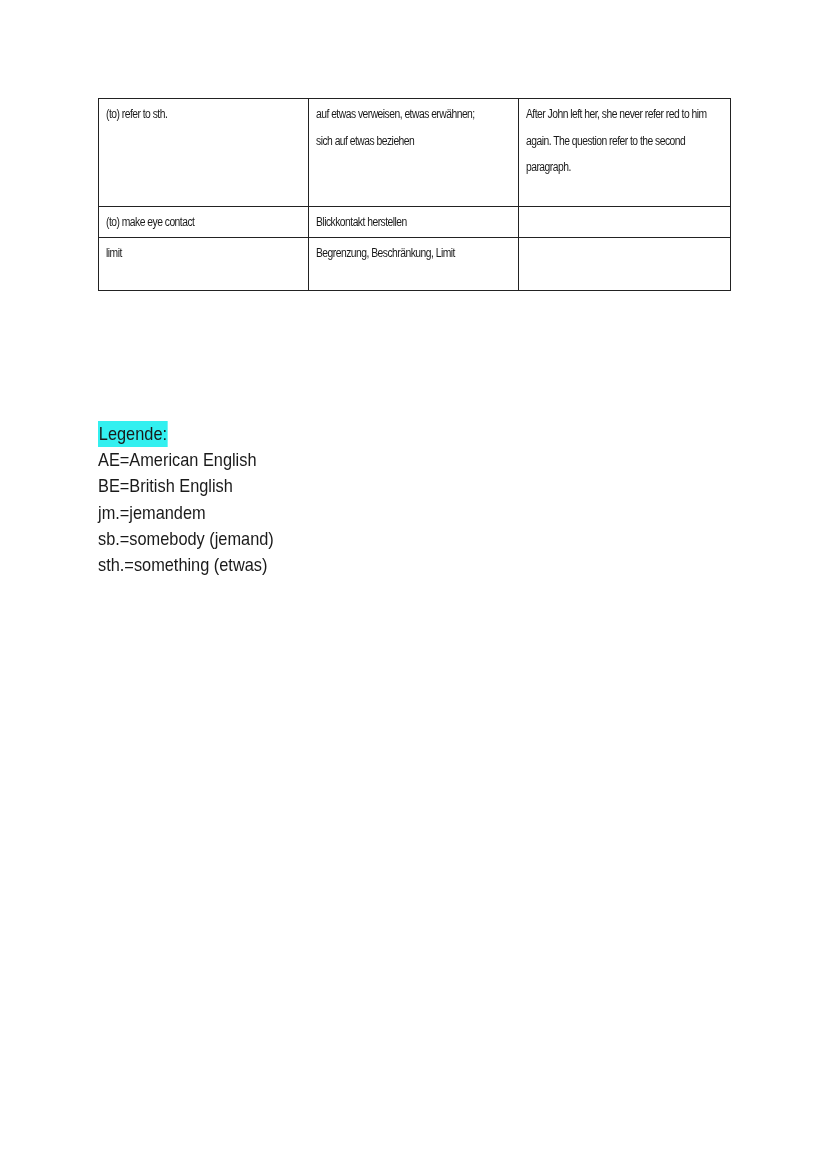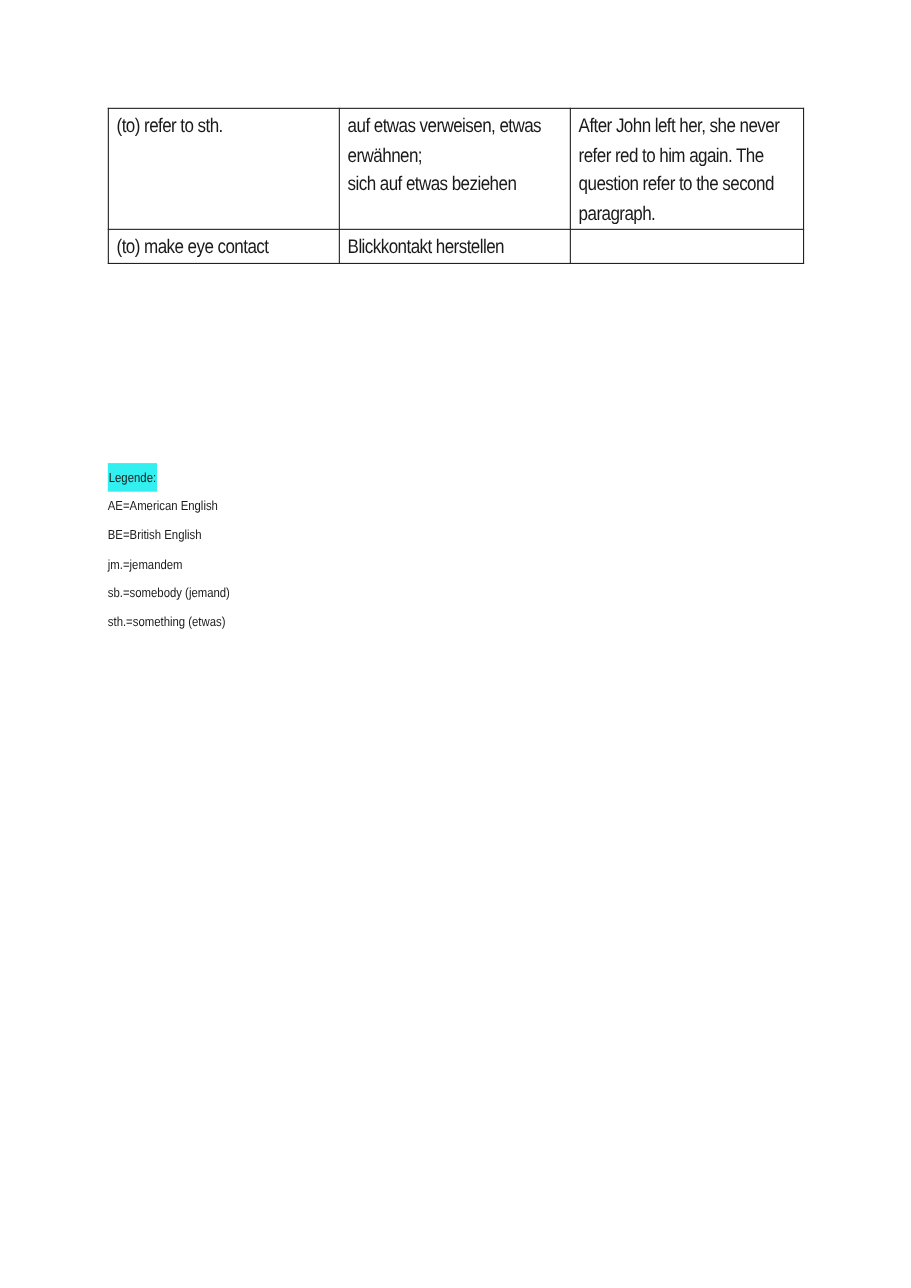--- a/index.html
+++ b/index.html
@@ -2,27 +2,27 @@
 <html><head>
   <meta charset="utf-8">
   <style>
     html, body { margin: 0; padding: 0; background: #ffffff; }
     body { width: 828px; height: 1171px; position: relative; overflow: hidden;
       font-family: "Liberation Sans Narrow", "Liberation Sans", sans-serif; color: #1a1a1a; }
     .page { position: absolute; left: 0; top: 0; width: 828px; height: 1171px; }
     table.vocab { position: absolute; left: 98px; top: 98px; width: 632px;
       border-collapse: collapse; table-layout: fixed; }
     table.vocab td { border: 1px solid #222; vertical-align: top; padding: 2px 7px 1px 7px;
-      font-size: 18px; line-height: 26.5px; letter-spacing: -0.6px;
+      font-size: 12px; line-height: 26.5px; letter-spacing: -0.6px;
       font-stretch: condensed; transform-origin: left top; }
     table.vocab col.c1 { width: 210px; }
     table.vocab col.c2 { width: 210px; }
     table.vocab col.c3 { width: 212px; }
     .cell-text { display: block; white-space: pre-line; transform: scaleX(0.86); transform-origin: left top; width: 116%; }
-    .legend { position: absolute; left: 98px; top: 421px; font-size: 12px; line-height: 26.2px; }
+    .legend { position: absolute; left: 98px; top: 421px; font-size: 19px; line-height: 26.2px; }
     .legend .line { display: block; transform: scaleX(0.86); transform-origin: left top; white-space: nowrap; }
     .legend .title { background: #33f0f0; display: inline-block; padding: 0 1px; }
   </style>
 </head>
 <body>
 
 <div class="page">
   <table class="vocab">
     <colgroup>
         <col class="c1">
@@ -46,20 +46,31 @@
         <td>
             <span class="cell-text">(to) make eye contact</span>
           </td>
         <td>
             <span class="cell-text">Blickkontakt herstellen</span>
           </td>
         <td>
             <span class="cell-text"></span>
           </td>
       </tr>
+      <tr style="height:53px">
+        <td>
+            <span class="cell-text">limit</span>
+          </td>
+        <td>
+            <span class="cell-text">Begrenzung, Beschränkung, Limit</span>
+          </td>
+        <td>
+            <span class="cell-text"></span>
+          </td>
+      </tr>
     </tbody>
   </table>
 
   <div class="legend">
     <span class="line"><span class="title">Legende:</span></span>
     <span class="line">AE=American English</span>
     <span class="line">BE=British English</span>
     <span class="line">jm.=jemandem</span>
     <span class="line">sb.=somebody (jemand)</span>
     <span class="line">sth.=something (etwas)</span>

